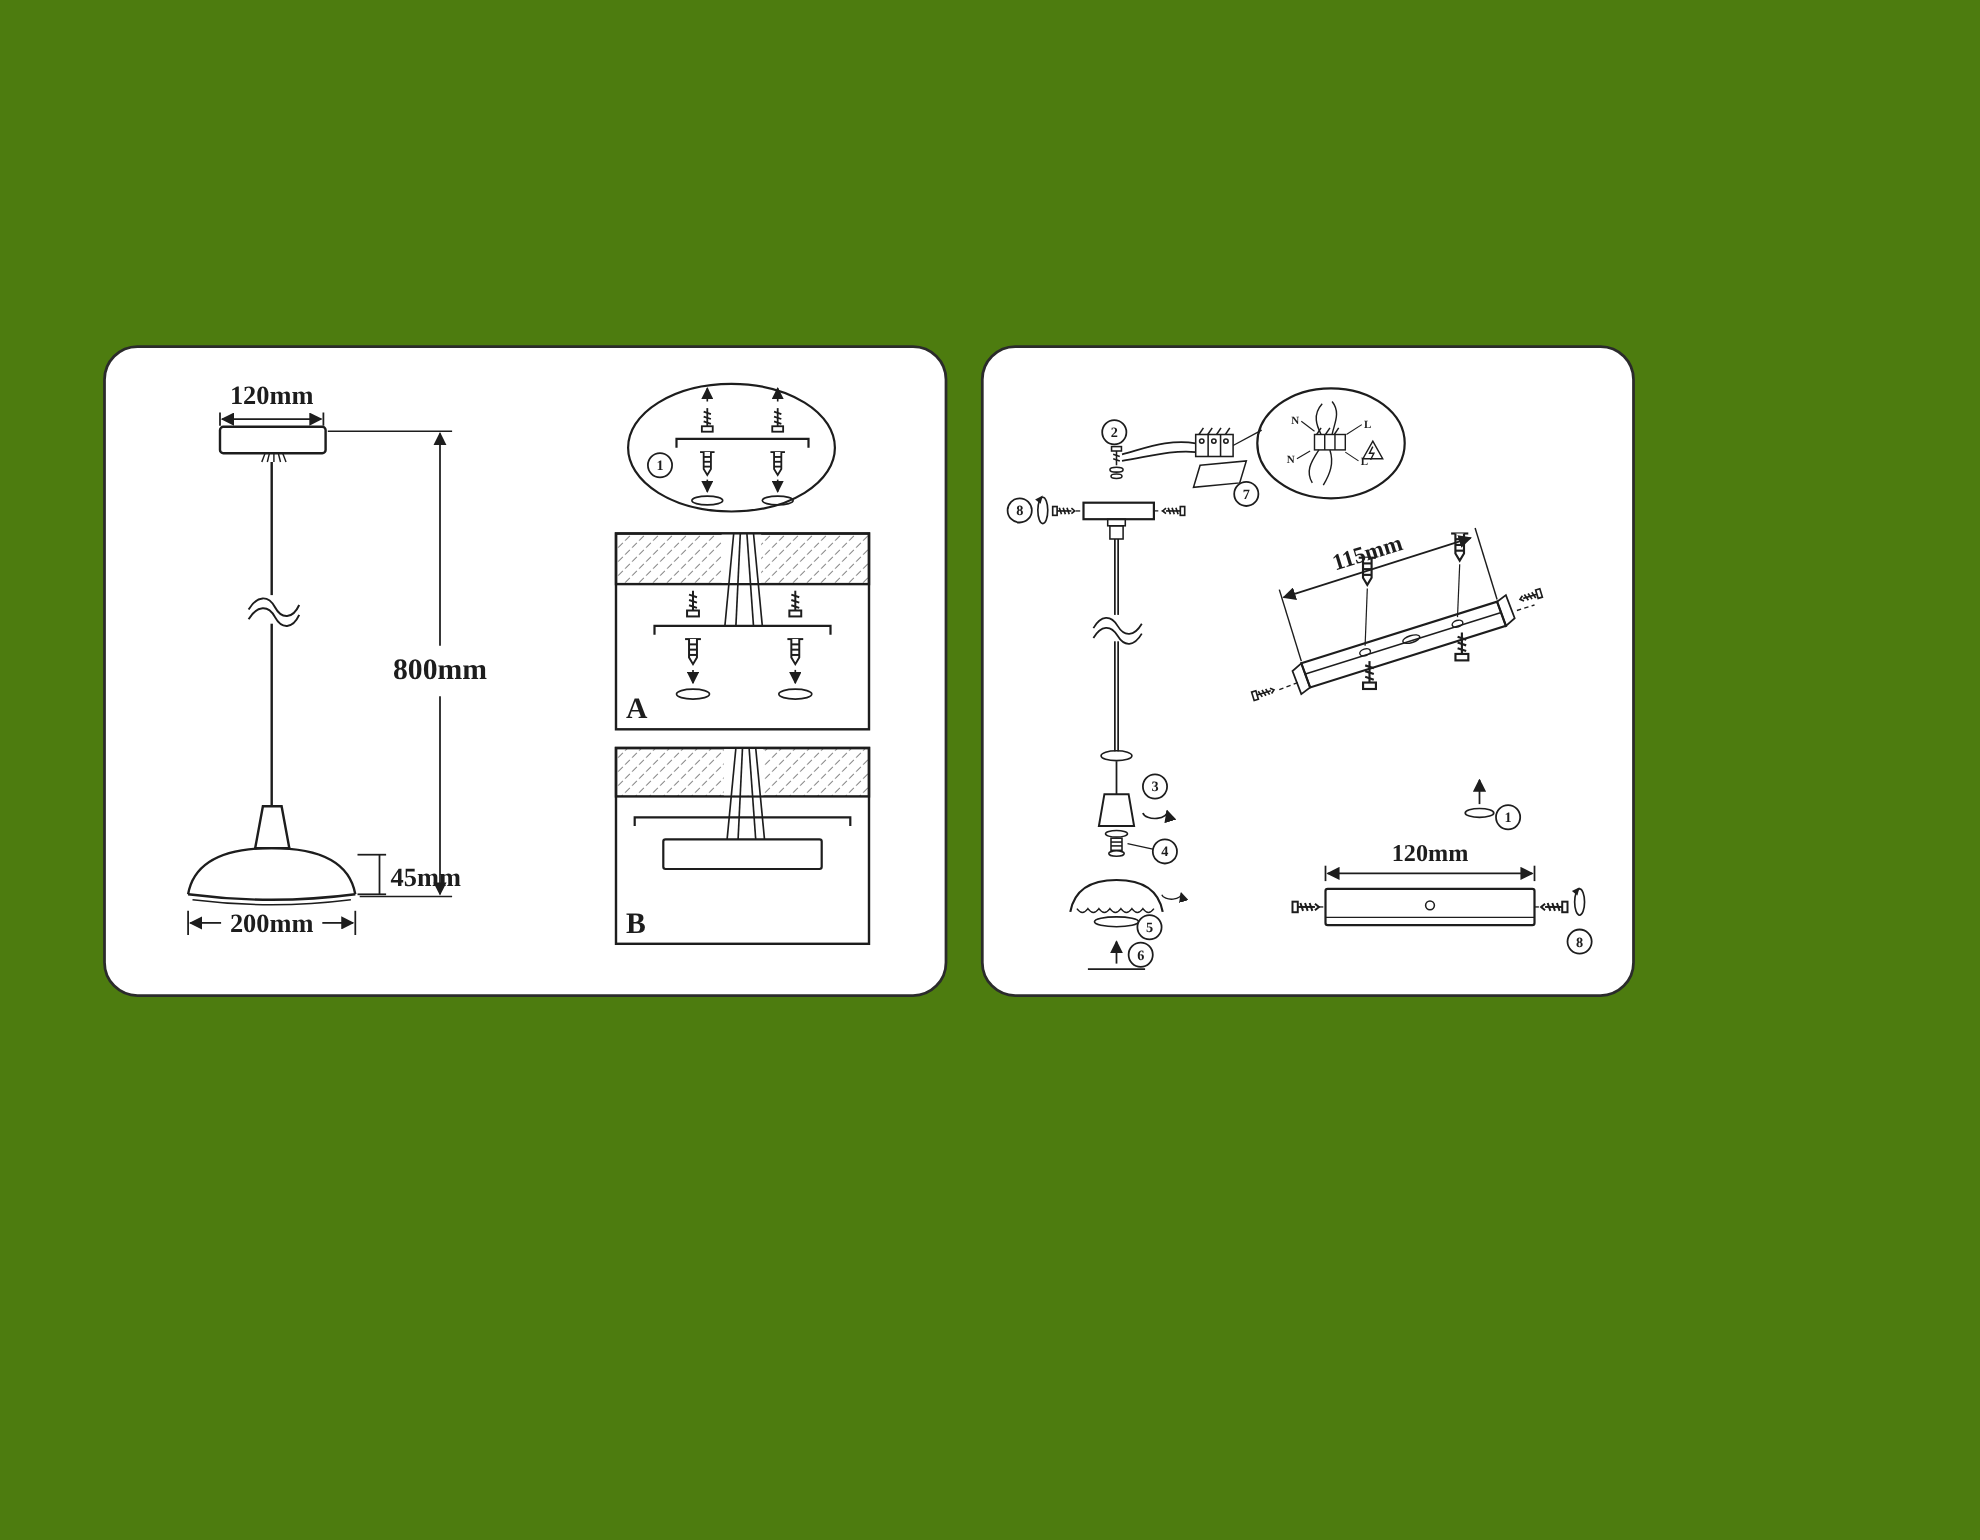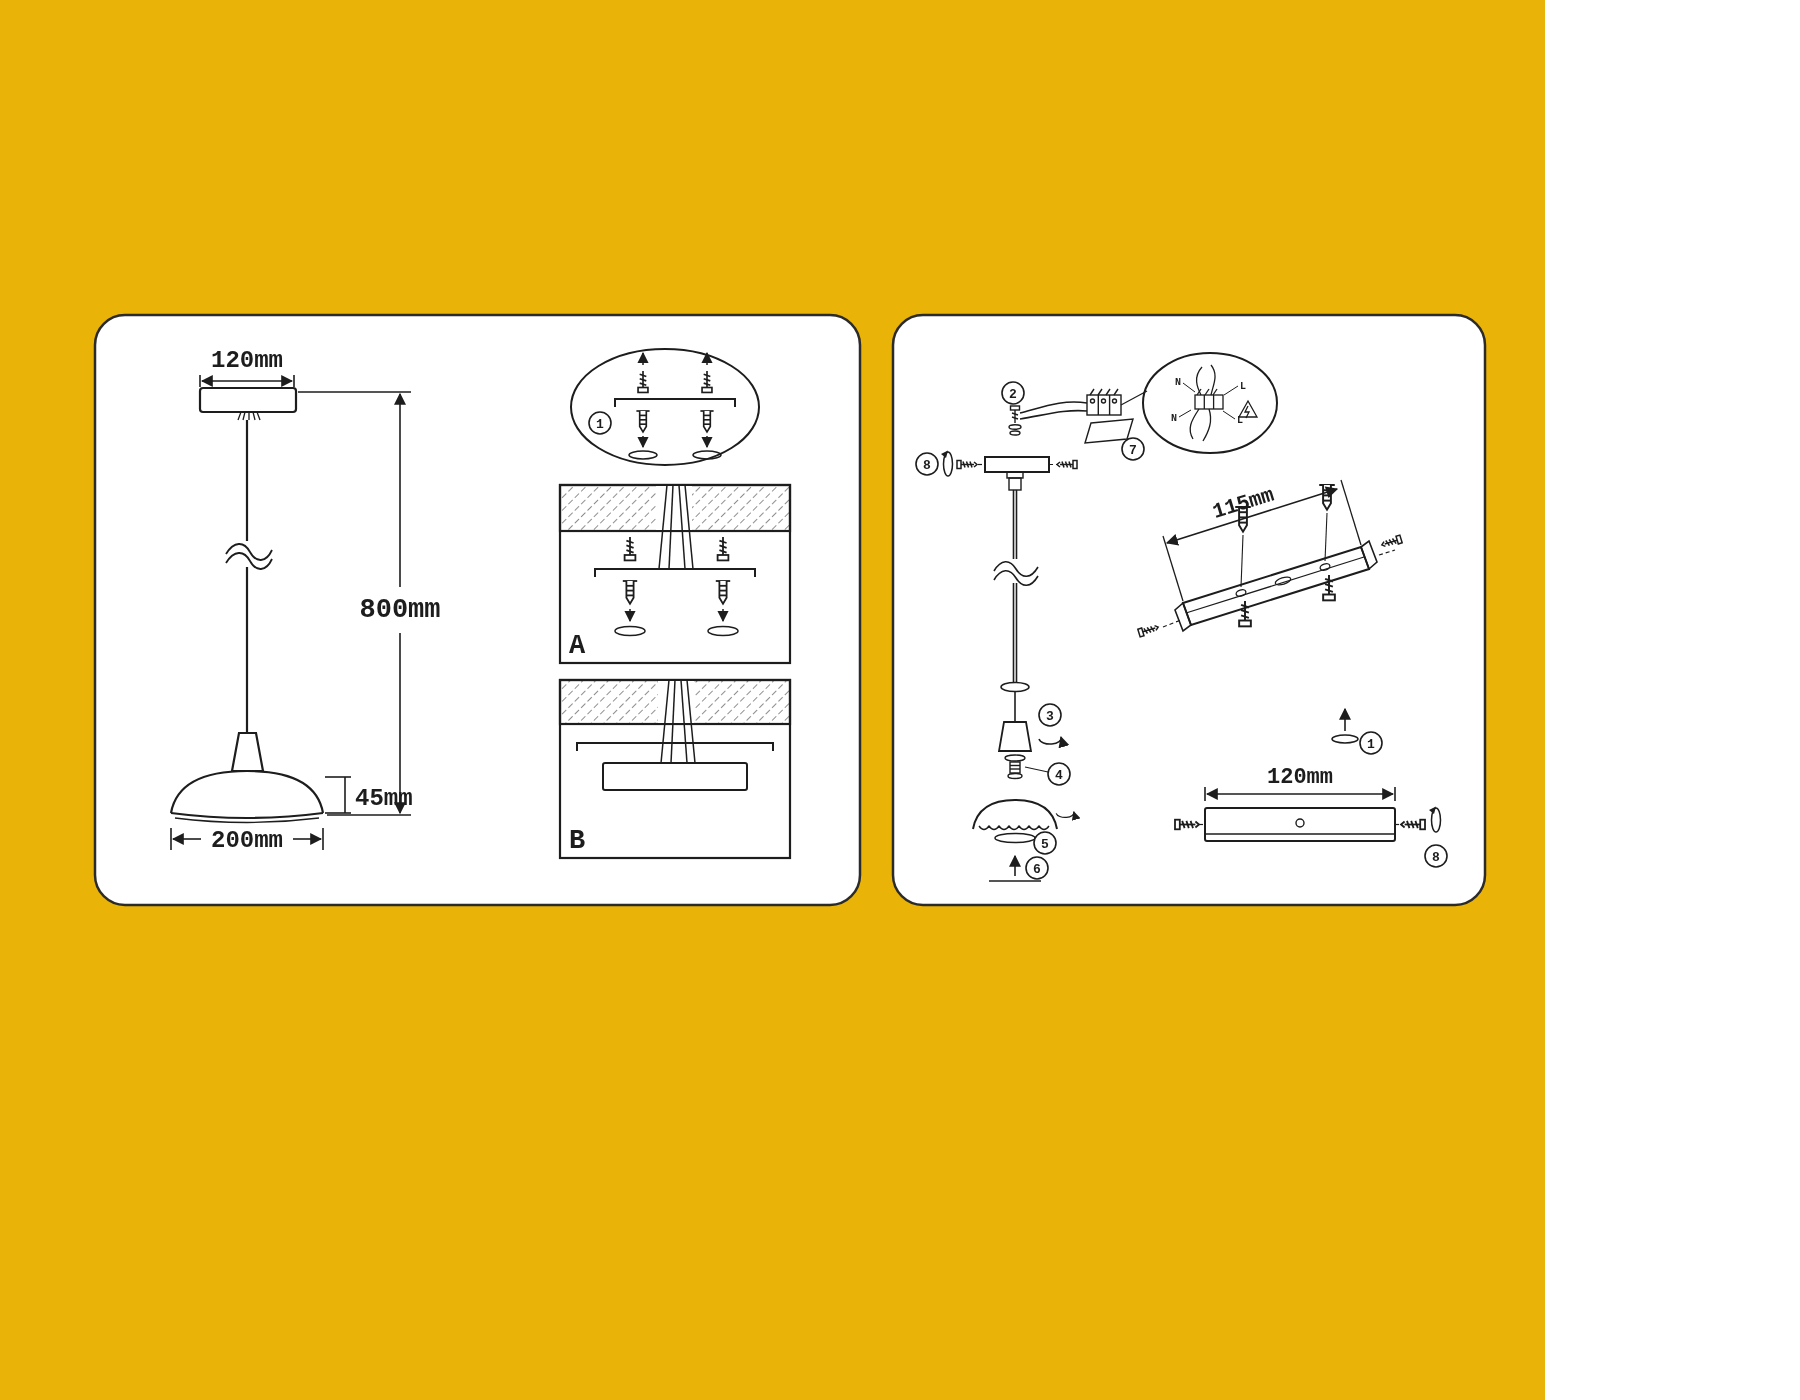--- a/index.html
+++ b/index.html
@@ -1,17 +1,17 @@
 <!DOCTYPE html>
 <html><head>
 <meta charset="utf-8">
 <style>
   html,body{margin:0;padding:0;background:#ffffff;}
-  #stage{position:relative;width:1545px;height:1400px;background:#eab308;
-         font-family:Liberation Mono, monospace;overflow:hidden;}
+  #stage{position:relative;width:1800px;height:1400px;background:#4d7c0f;
+         font-family:Liberation Serif, serif;overflow:hidden;}
   svg{display:block;}
   .dim{font-weight:bold;fill:#1d1d1d;stroke:none;}
   .letter{font-weight:bold;font-size:27px;fill:#1d1d1d;stroke:none;}
   .step-num{font-weight:bold;font-size:13px;fill:#1d1d1d;stroke:none;text-anchor:middle;}
   .tiny{font-weight:bold;font-size:10px;fill:#1d1d1d;stroke:none;}
 </style>
 </head>
 <body>
 
 <div id="stage">

